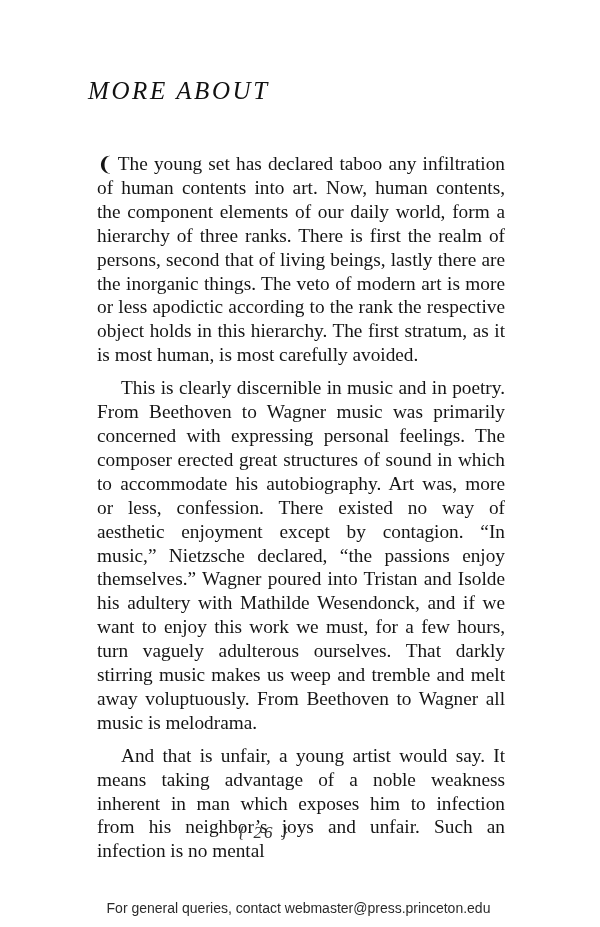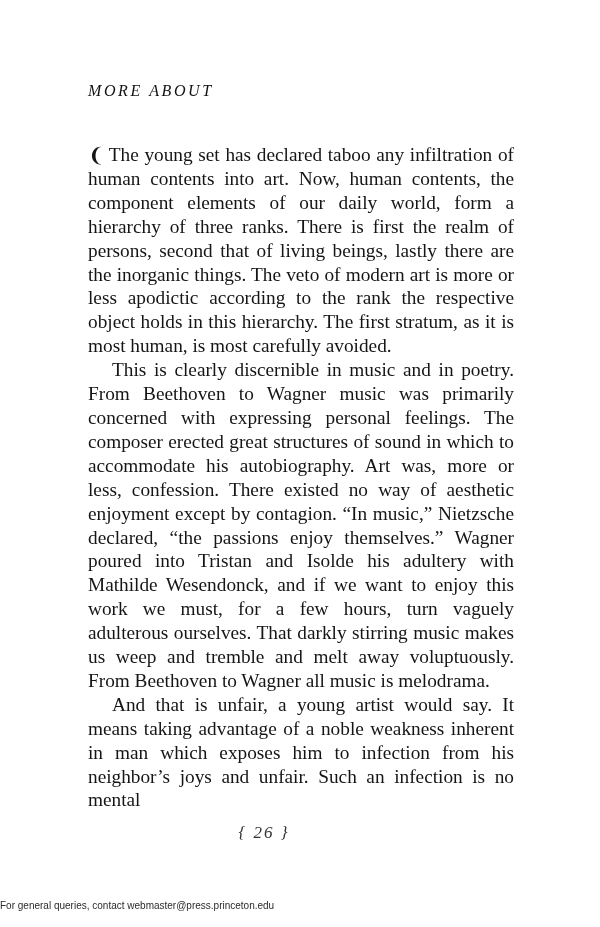--- a/index.html
+++ b/index.html
@@ -35,21 +35,21 @@
   }
 
   
   .chapter-title {
     position: absolute;
     top: 76px;
     left: 88px;
     width: 430px;
     font-family: "Liberation Serif", "DejaVu Serif", serif;
     font-style: italic;
-    font-size: 16px;
+    font-size: 25px;
     line-height: 29px;
     letter-spacing: 2.6px;
     color: #111;
     white-space: nowrap;
   }
   .chapter-title .title-line { display: block; }
 
   
   .body-text {
     position: absolute;
@@ -57,21 +57,21 @@
     left: 88px;
     width: 426px;
     font-size: 19.3px;
     line-height: 23.9px;
     text-align: justify;
     text-justify: inter-word;
     color: #151515;
     hyphens: none;
   }
   .body-text p {
-    margin: 0;
+    margin: 9px;
     text-indent: 24px;
   }
   .body-text p.first-para {
     text-indent: 0;
   }
   .body-text p:last-child {
     text-align: justify;
   }
   
   .para-ornament {
@@ -97,23 +97,23 @@
     letter-spacing: 2px;
     color: #333;
   }
 
   
   .footer-note {
     position: absolute;
     top: 900px;
     left: 0;
     width: 597px;
-    text-align: left;
+    text-align: center;
     font-family: "Liberation Sans", "DejaVu Sans", sans-serif;
-    font-size: 10px;
+    font-size: 14px;
     color: #2b2b2b;
   }
 </style>
 </head>
 <body>
 
 <div class="page">
 
 
   <div class="chapter-title">

